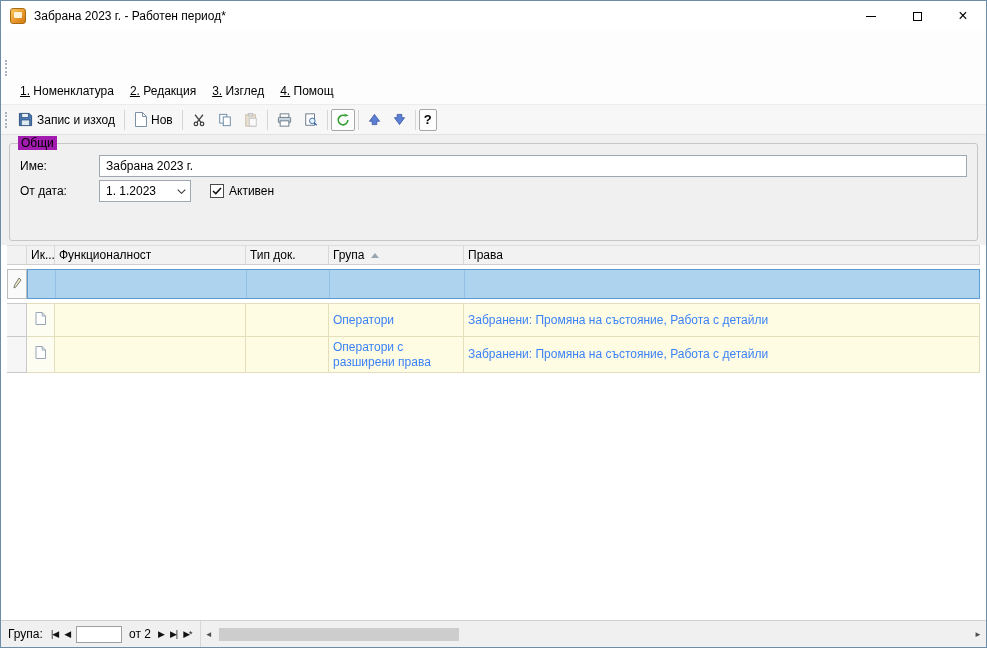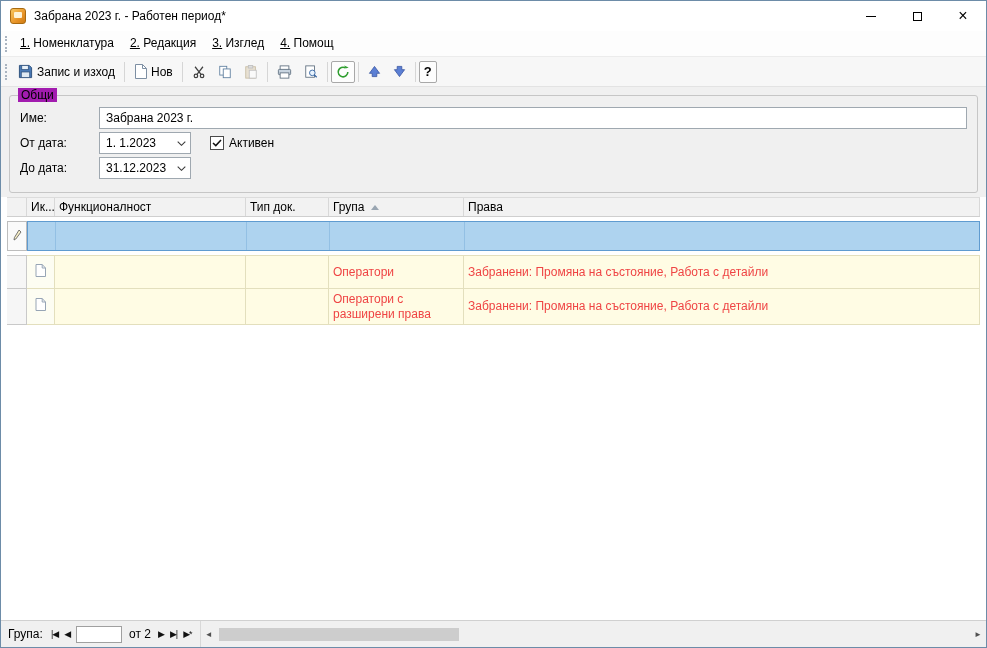--- a/index.html
+++ b/index.html
@@ -14,21 +14,21 @@
   .title-text{margin-left:8px;white-space:nowrap;text-align:center;}
   .win-buttons{margin-left:auto;display:flex;height:100%;}
   .win-btn{width:46px;display:flex;align-items:center;justify-content:center;cursor:default;}
   .glyph-min{width:10px;height:1px;background:#000;display:block;}
   .glyph-max{width:9px;height:9px;border:1px solid #000;display:block;}
   .glyph-close{font-size:16px;line-height:1;}
 
   
   .menubar{flex:0 0 26px;background:#fdfdfd;border-bottom:1px solid #ececec;display:flex;align-items:center;}
   .grip{align-self:center;height:16px;border-left:2px dotted #aab4c0;margin:0 5px 0 4px;}
-  .menu-item{display:inline-block;line-height:25px;padding:0 8px;cursor:default;white-space:nowrap;}
+  .menu-item{display:inline-block;line-height:25px;padding:0 8px;cursor:default;white-space:nowrap;margin-top:48px;}
   .menu-item::first-letter{text-decoration:underline;}
 
   
   .toolbar{flex:0 0 30px;display:flex;align-items:center;background:#f7f7f7;border-bottom:1px solid #e3e3e3;}
   .tb-btn{display:flex;align-items:center;gap:4px;padding:2px 5px;height:24px;border:1px solid transparent;cursor:default;}
   .tb-btn.boxed{border:1px solid #a8a8a8;background:#fdfdfd;border-radius:2px;height:22px;padding:2px 4px;}
   .tb-sep{width:1px;height:20px;background:#d6d6d6;margin:0 3px;flex:0 0 auto;}
   .tb-btn svg{display:block;}
   .tb-label{white-space:nowrap;}
   .disabled{opacity:.45;}
@@ -62,21 +62,21 @@
   .row{display:flex;}
   .row.editor{margin:4px 0;height:30px;}
   .row.editor .sel-cell{flex:0 0 20px;display:flex;align-items:center;justify-content:center;background:#fafafa;border:1px solid #bdbdbd;}
   .editor-cells{flex:1;display:flex;border:1px solid #5f9bd0;background:#aed3ef;}
   .ecell{border-right:1px solid #93c0e4;}
   .ecell.c-prava{border-right:none;}
 
   .row.data{min-height:34px;}
   .row.data .sel-cell{flex:0 0 20px;background:#f6f6f6;border-right:1px solid #c9c9c9;border-bottom:1px solid #c9c9c9;}
   .row.first-data .sel-cell{border-top:1px solid #c9c9c9;}
-  .cell{display:flex;align-items:center;padding:2px 4px;border-right:1px solid #e3dfbd;border-bottom:1px solid #e3dfbd;background:#fffce4;color:#ef4444;overflow:hidden;line-height:15px;}
+  .cell{display:flex;align-items:center;padding:2px 4px;border-right:1px solid #e3dfbd;border-bottom:1px solid #e3dfbd;background:#fffce4;color:#3b82f6;overflow:hidden;line-height:15px;}
   .row.first-data .cell{border-top:1px solid #e3dfbd;}
   .cell.c-icon{justify-content:center;background:#fdfdf2;}
   .row.tall{min-height:36px;}
 
   
   .bottom-bar{flex:0 0 24px;display:flex;align-items:center;background:#f0f0f0;border-top:1px solid #d0d0d0;padding-left:7px;}
   .nav-label{margin-right:5px;white-space:nowrap;}
   .nav-btn{display:flex;align-items:center;justify-content:center;height:18px;padding:0 3px;font-size:9px;color:#111;letter-spacing:-1px;cursor:default;white-space:nowrap;}
   .nav-input{width:46px;height:17px;border:1px solid #a0a0a0;margin:0 3px;font:inherit;padding:0 3px;background:#fff;}
   .nav-total{margin:6px 4px;white-space:nowrap;}
@@ -229,31 +229,20 @@
               </svg>
             </span>
         </div>
         <div class="checkbox-wrap">
           <span class="checkbox">
               <svg width="10" height="8" viewBox="0 0 10 8">
                 <path d="M1 4l2.8 2.6L9 1" fill="none" stroke="#111" stroke-width="1.5"></path>
               </svg>
             </span>
           <span>Активен</span>
-        </div>
-      </div>
-      <div class="form-row">
-        <span class="form-label">До дата:</span>
-        <div class="combo">
-          <span class="combo-value">31.12.2023</span>
-          <span class="combo-arrow">
-              <svg width="9" height="5" viewBox="0 0 9 5">
-                <path d="M.7.7L4.5 4.3 8.3.7" fill="none" stroke="#3a3a3a" stroke-width="1.1"></path>
-              </svg>
-            </span>
         </div>
       </div>
     </div>
   </div>
 
   <div class="grid-area">
     <div class="grid-header">
       <div class="gh-cell sel-w"></div>
       <div class="gh-cell c-icon">Ик...</div>
       <div class="gh-cell c-func">Функционалност</div>

